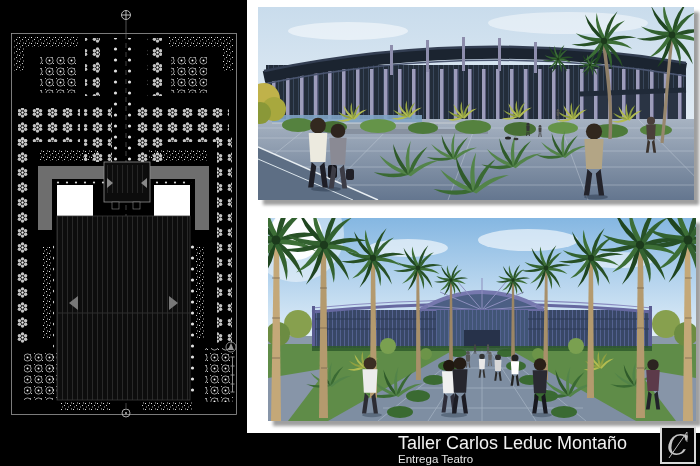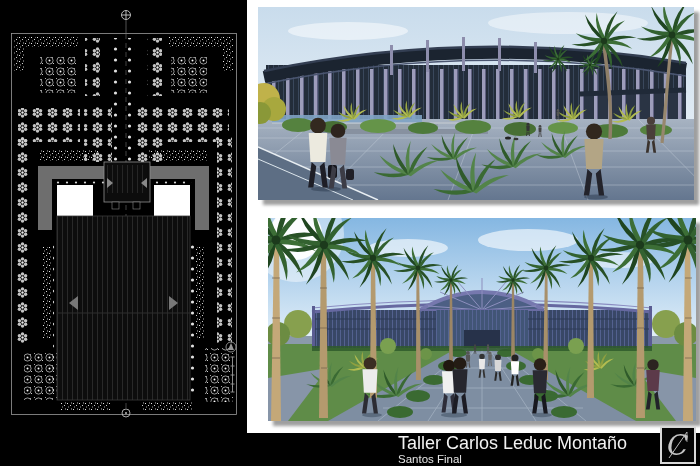--- a/index.html
+++ b/index.html
@@ -557,21 +557,21 @@
             <use href="#tor" color="#555"></use>
             <use href="#leg" color="#555"></use>
           </g>
       </g>
     </svg>
   </figure>
 
   <footer>
     <div class="f-text">
       <div class="f-title">Taller Carlos Leduc Montaño</div>
-      <div class="f-sub">Santos Final</div>
+      <div class="f-sub">Entrega Teatro</div>
     </div>
     <div class="logo">
       <svg width="32" height="34" viewBox="0 0 32 34">
         <text x="5" y="27" font-family="DejaVu Serif, serif" font-style="italic" font-size="28" fill="#c6c6c6">C</text>
         <line x1="25" y1="4" x2="7" y2="30" stroke="#b8b8b8" stroke-width="1"></line>
         <line x1="25" y1="4" x2="25" y2="14" stroke="#b8b8b8" stroke-width=".8"></line>
       </svg>
     </div>
   </footer>
 

